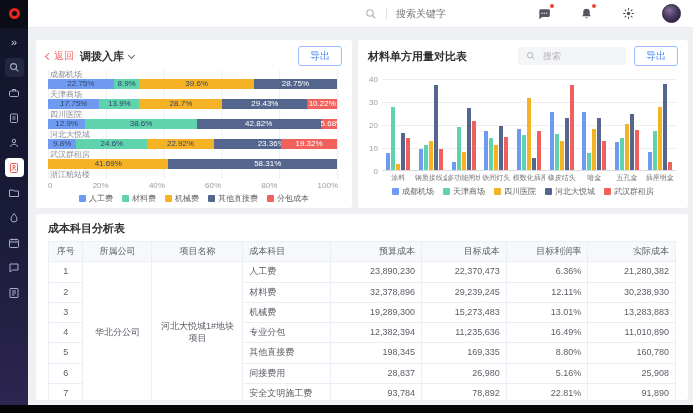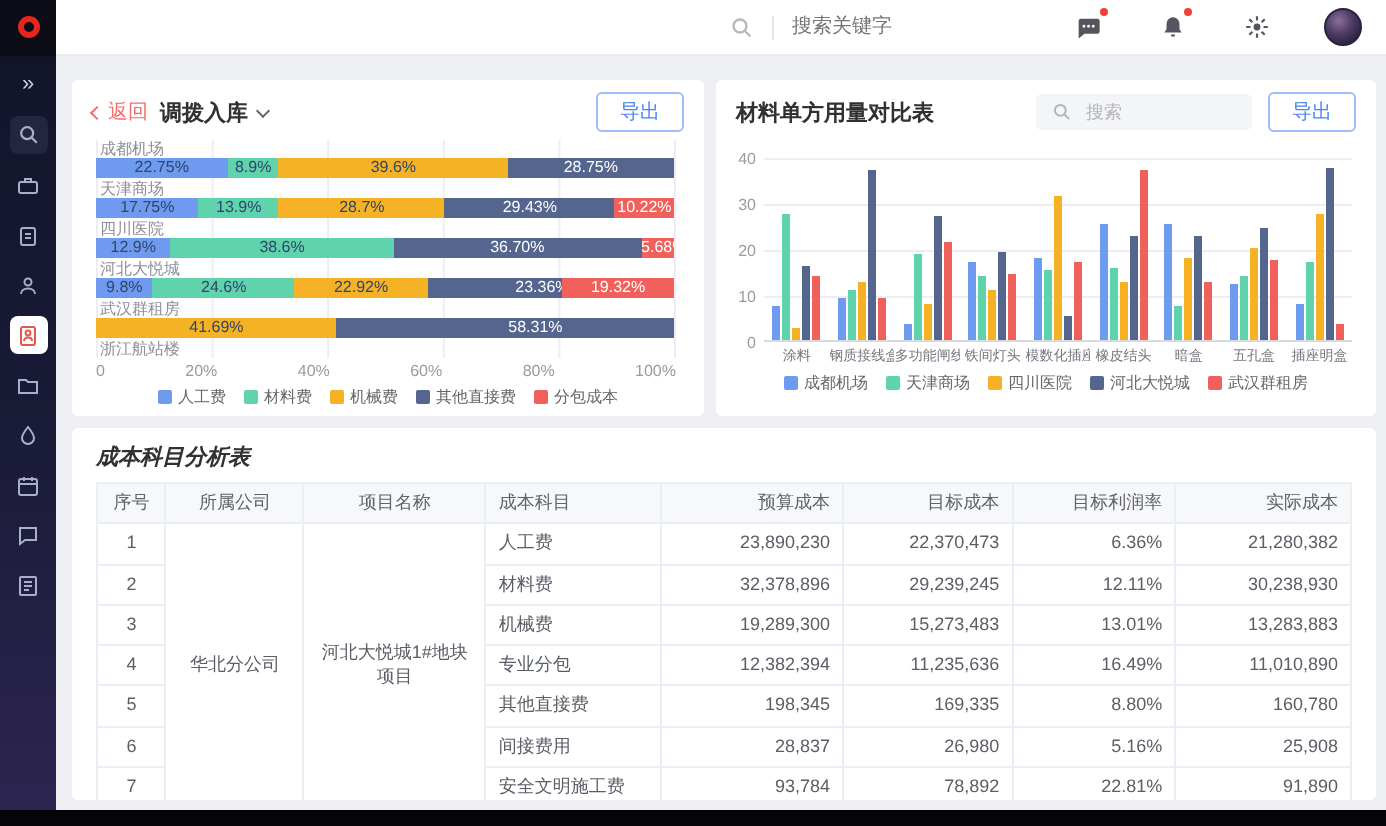--- a/index.html
+++ b/index.html
@@ -73,21 +73,21 @@
   .gplot{position:relative;height:92px;border-bottom:1px solid #d9d9e0;
          background-image:linear-gradient(to bottom,#ededf3 1px,transparent 1px);
          background-size:100% 23px;display:flex;}
   .ylab{position:absolute;left:-20px;width:16px;text-align:right;font-size:8px;color:#9a9aa2;}
   .gcol{flex:1;display:flex;justify-content:center;align-items:flex-end;gap:1px;height:100%;}
   .gbar{width:4px;cursor:pointer;}
   .gx{display:flex;margin-top:2px;}
   .gx span{flex:1;text-align:center;font-size:7px;color:#77777f;white-space:nowrap;overflow:hidden;}
 
   
-  .tbl-title{font-size:11px;font-weight:bold;color:#303133;padding:7px 12px 5px;font-style:italic;}
+  .tbl-title{font-size:11px;font-weight:bold;color:#303133;padding:7px 12px 5px;}
   table{width:calc(100% - 24px);margin:0 12px;border-collapse:collapse;font-size:9px;color:#5a5e66;
         table-layout:fixed;}
   th,td{border:1px solid #ebeef5;padding:4px 6px;line-height:1.25;}
   th{background:#f7f8fa;color:#606266;font-weight:normal;}
   .al-c{text-align:center;} .al-r{text-align:right;} .al-l{text-align:left;}
 
   .bottom-bar{position:absolute;left:0;right:0;bottom:0;height:8px;background:#050507;z-index:6;}
 </style>
 </head>
 <body>
@@ -213,31 +213,31 @@
       <div class="sgrid" id="stacked-rows">
           <div class="srow-label">成都机场</div>
           <div class="srow-bar">
             <div class="seg" style="width: 22.75%; background: rgb(110, 155, 240); color: rgb(49, 68, 107);">22.75%</div>
             <div class="seg" style="width: 8.9%; background: rgb(95, 211, 172); color: rgb(49, 68, 107);">8.9%</div>
             <div class="seg" style="width: 39.6%; background: rgb(245, 178, 37); color: rgb(49, 68, 107);">39.6%</div>
             <div class="seg" style="width: 28.75%; background: rgb(84, 102, 142); color: rgb(255, 255, 255);">28.75%</div>
           </div>
           <div class="srow-label">天津商场</div>
           <div class="srow-bar">
-            <div class="seg" style="width: 17.75%; background: rgb(110, 155, 240); color: rgb(49, 68, 107);">17.75%</div>
+            <div class="seg" style="width: 17.75%; background: rgb(110, 155, 240); color: rgb(49, 68, 107); font-style: italic;">17.75%</div>
             <div class="seg" style="width: 13.9%; background: rgb(95, 211, 172); color: rgb(49, 68, 107);">13.9%</div>
             <div class="seg" style="width: 28.7%; background: rgb(245, 178, 37); color: rgb(49, 68, 107);">28.7%</div>
             <div class="seg" style="width: 29.43%; background: rgb(84, 102, 142); color: rgb(255, 255, 255);">29.43%</div>
             <div class="seg" style="width: 10.22%; background: rgb(240, 97, 92); color: rgb(255, 255, 255);">10.22%</div>
           </div>
           <div class="srow-label">四川医院</div>
           <div class="srow-bar">
             <div class="seg" style="width: 12.9%; background: rgb(110, 155, 240); color: rgb(49, 68, 107);">12.9%</div>
             <div class="seg" style="width: 38.6%; background: rgb(95, 211, 172); color: rgb(49, 68, 107);">38.6%</div>
-            <div class="seg" style="width: 42.82%; background: rgb(84, 102, 142); color: rgb(255, 255, 255);">36.70%</div>
+            <div class="seg" style="width: 42.82%; background: rgb(84, 102, 142); color: rgb(255, 255, 255);">42.82%</div>
             <div class="seg" style="width: 5.68%; background: rgb(240, 97, 92); color: rgb(255, 255, 255);">5.68%</div>
           </div>
           <div class="srow-label">河北大悦城</div>
           <div class="srow-bar">
             <div class="seg" style="width: 9.8%; background: rgb(110, 155, 240); color: rgb(49, 68, 107);">9.8%</div>
             <div class="seg" style="width: 24.6%; background: rgb(95, 211, 172); color: rgb(49, 68, 107);">24.6%</div>
             <div class="seg" style="width: 22.92%; background: rgb(245, 178, 37); color: rgb(49, 68, 107);">22.92%</div>
             <div class="seg" style="width: 23.36%; background: rgb(84, 102, 142); color: rgb(255, 255, 255); padding-left: 44px;">23.36%</div>
             <div class="seg" style="width: 19.32%; background: rgb(240, 97, 92); color: rgb(255, 255, 255);">19.32%</div>
           </div>

